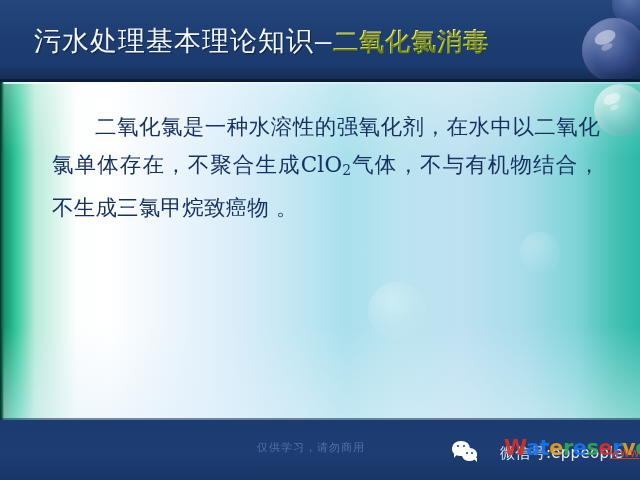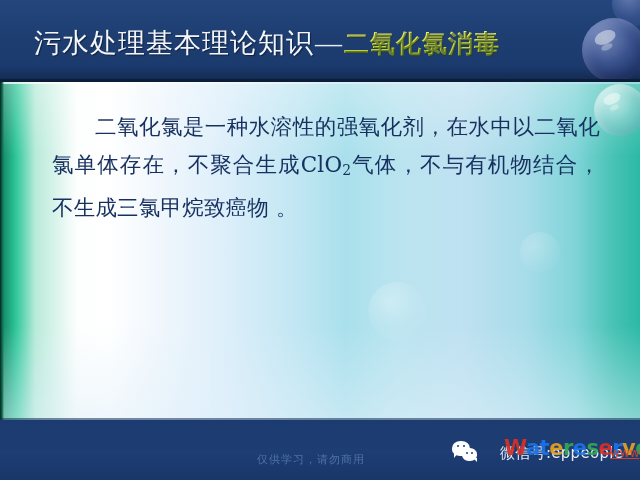--- a/index.html
+++ b/index.html
@@ -38,21 +38,21 @@
     background: linear-gradient(180deg, #0d2games 0%, #0c1e3c 100%);
     background: linear-gradient(180deg, #102banner 0%, #0b1c39 100%);
     background: #0c1d3a;
   }
 
   .title-wrap {
     position: absolute;
     left: 34px;
     top: 26px;
     white-space: nowrap;
-    font-family: Liberation Serif, serif;
+    font-family: Liberation Mono, monospace;
     font-size: 27px;
     line-height: 34px;
     letter-spacing: 1px;
   }
   .title-main {
     color: #f2f5fa;
     text-shadow: 1px 1px 1px rgba(0,0,0,0.45);
     font-weight: normal;
   }
   .title-dash {
@@ -201,21 +201,20 @@
   }
   .footer-note {
     position: absolute;
     left: 257px;
     top: 440px;
     font-family: "DejaVu Sans", "Liberation Sans", sans-serif;
     font-size: 11px;
     color: #4f73a8;
     letter-spacing: 1px;
     white-space: nowrap;
-    margin-top: 12px;
   }
 
   .brand {
     position: absolute;
     left: 452px;
     top: 436px;
     width: 188px;
     height: 40px;
   }
   .wechat-icon {

